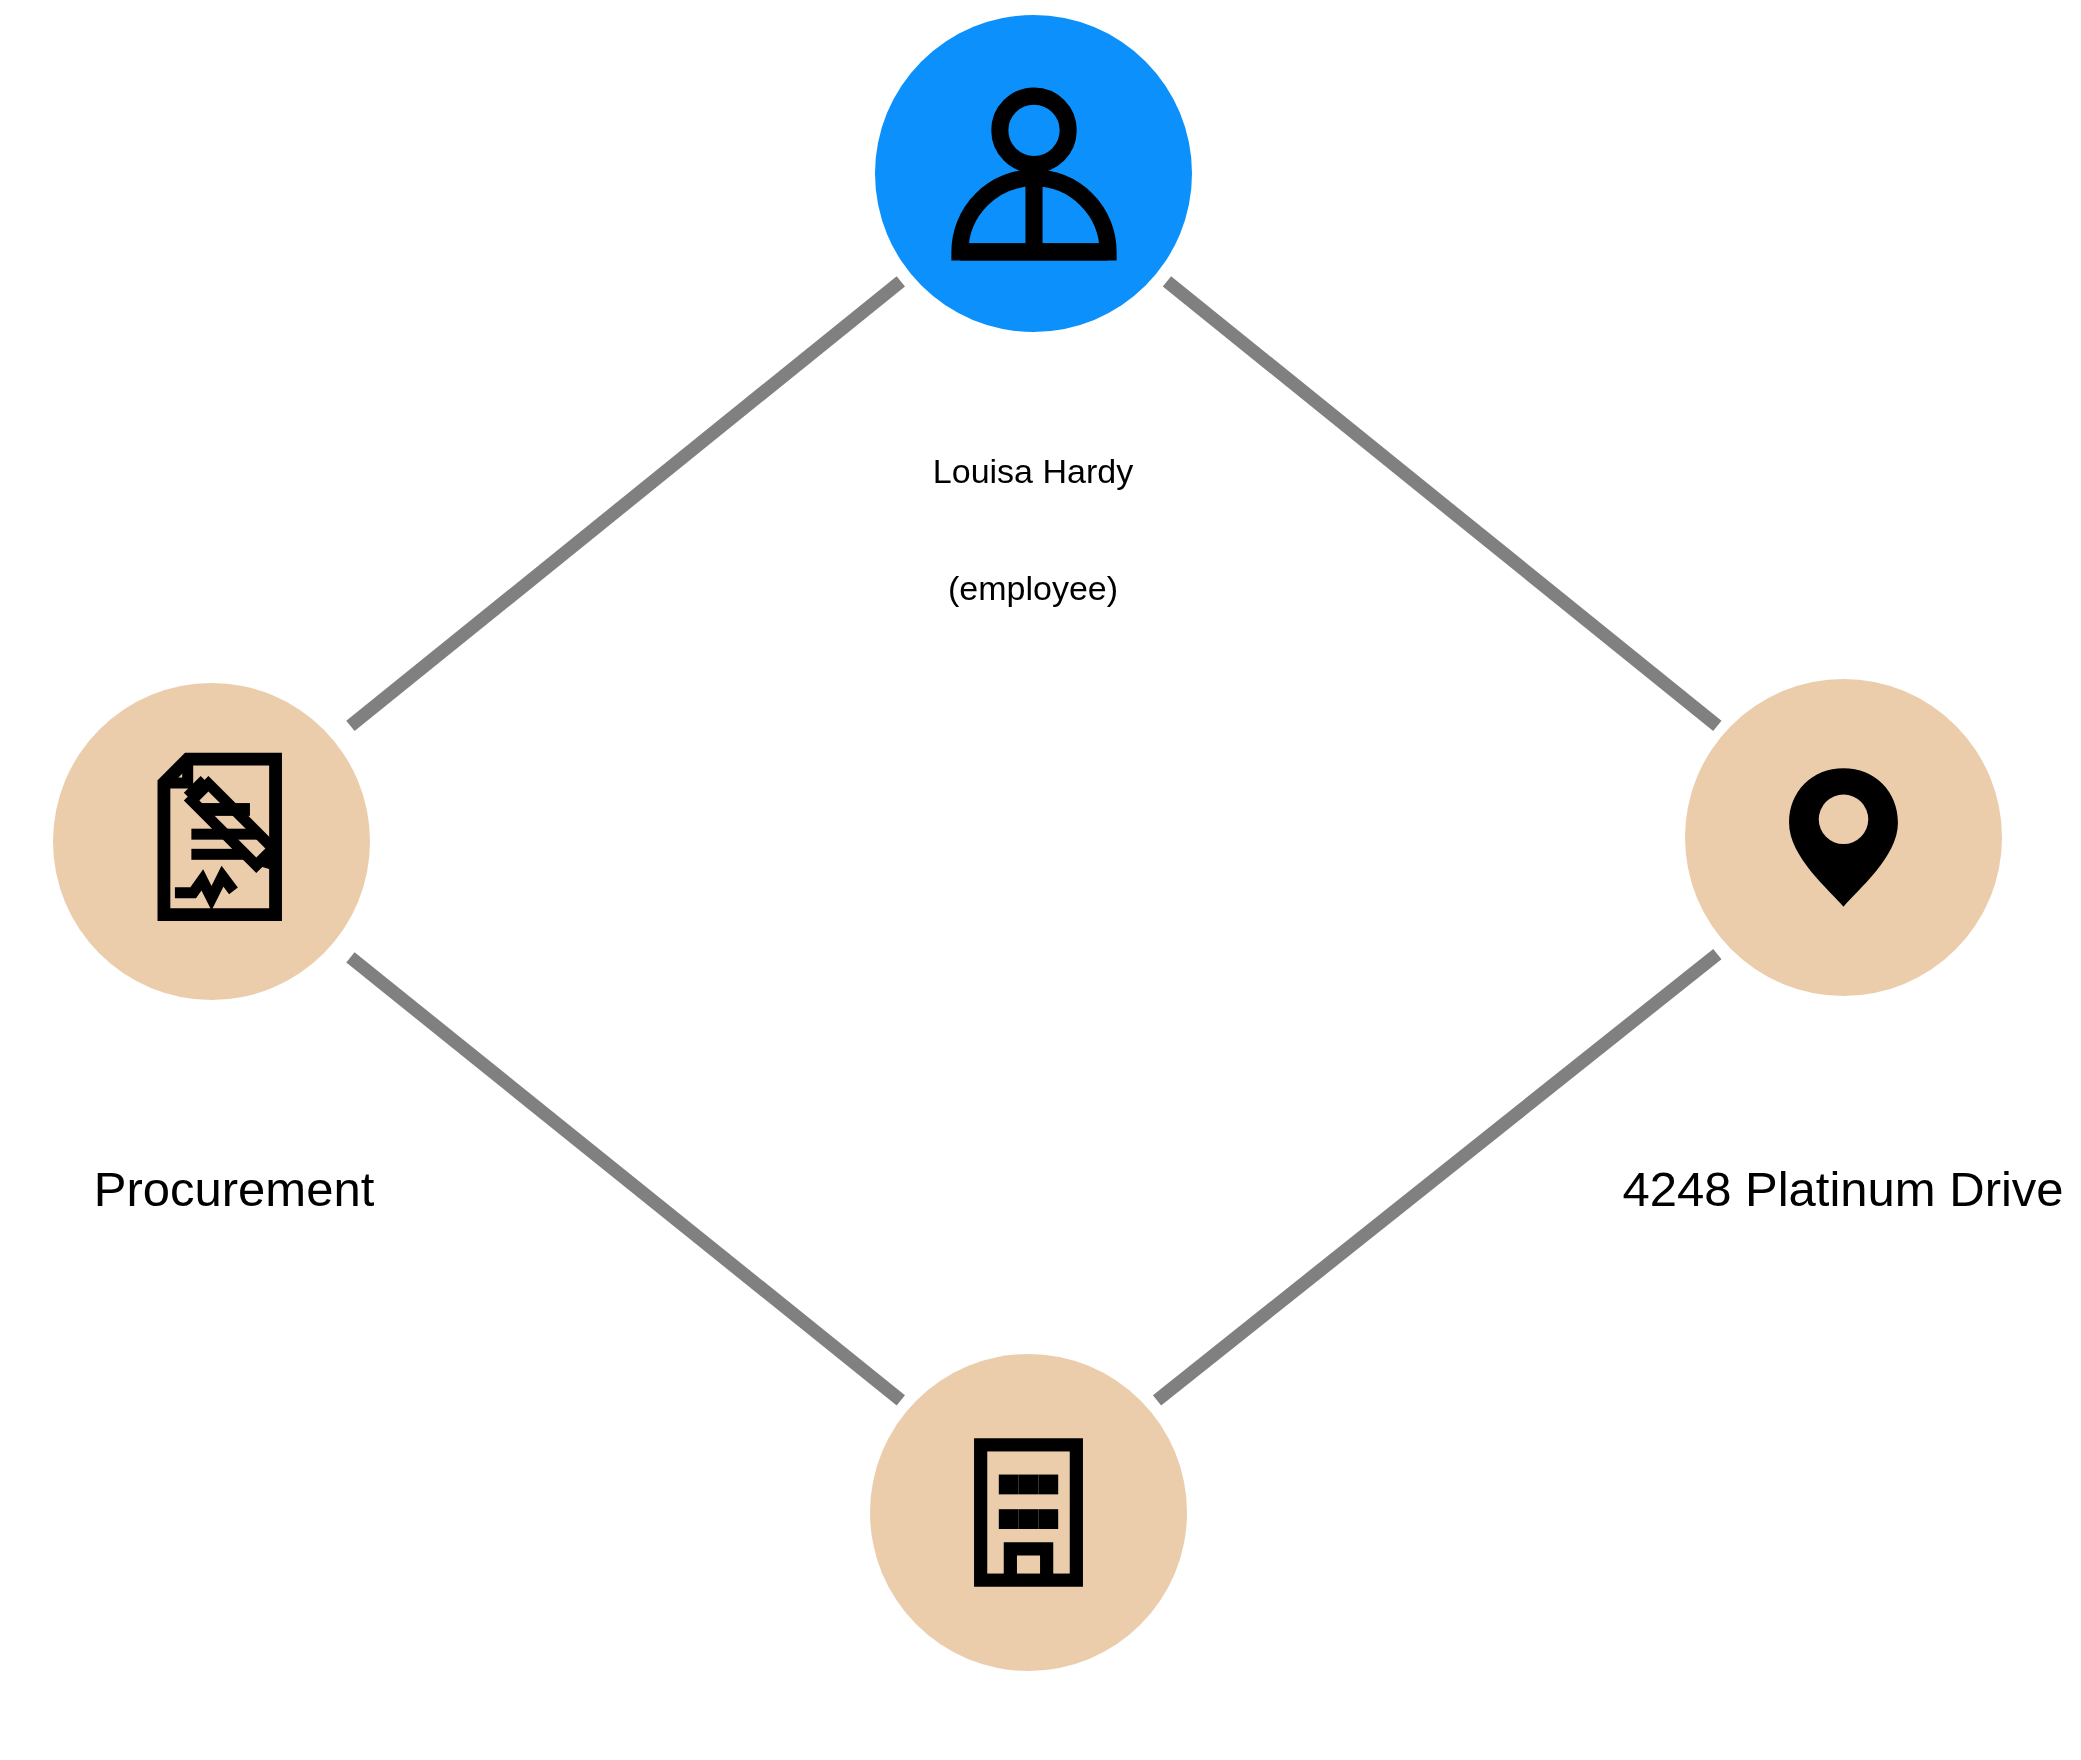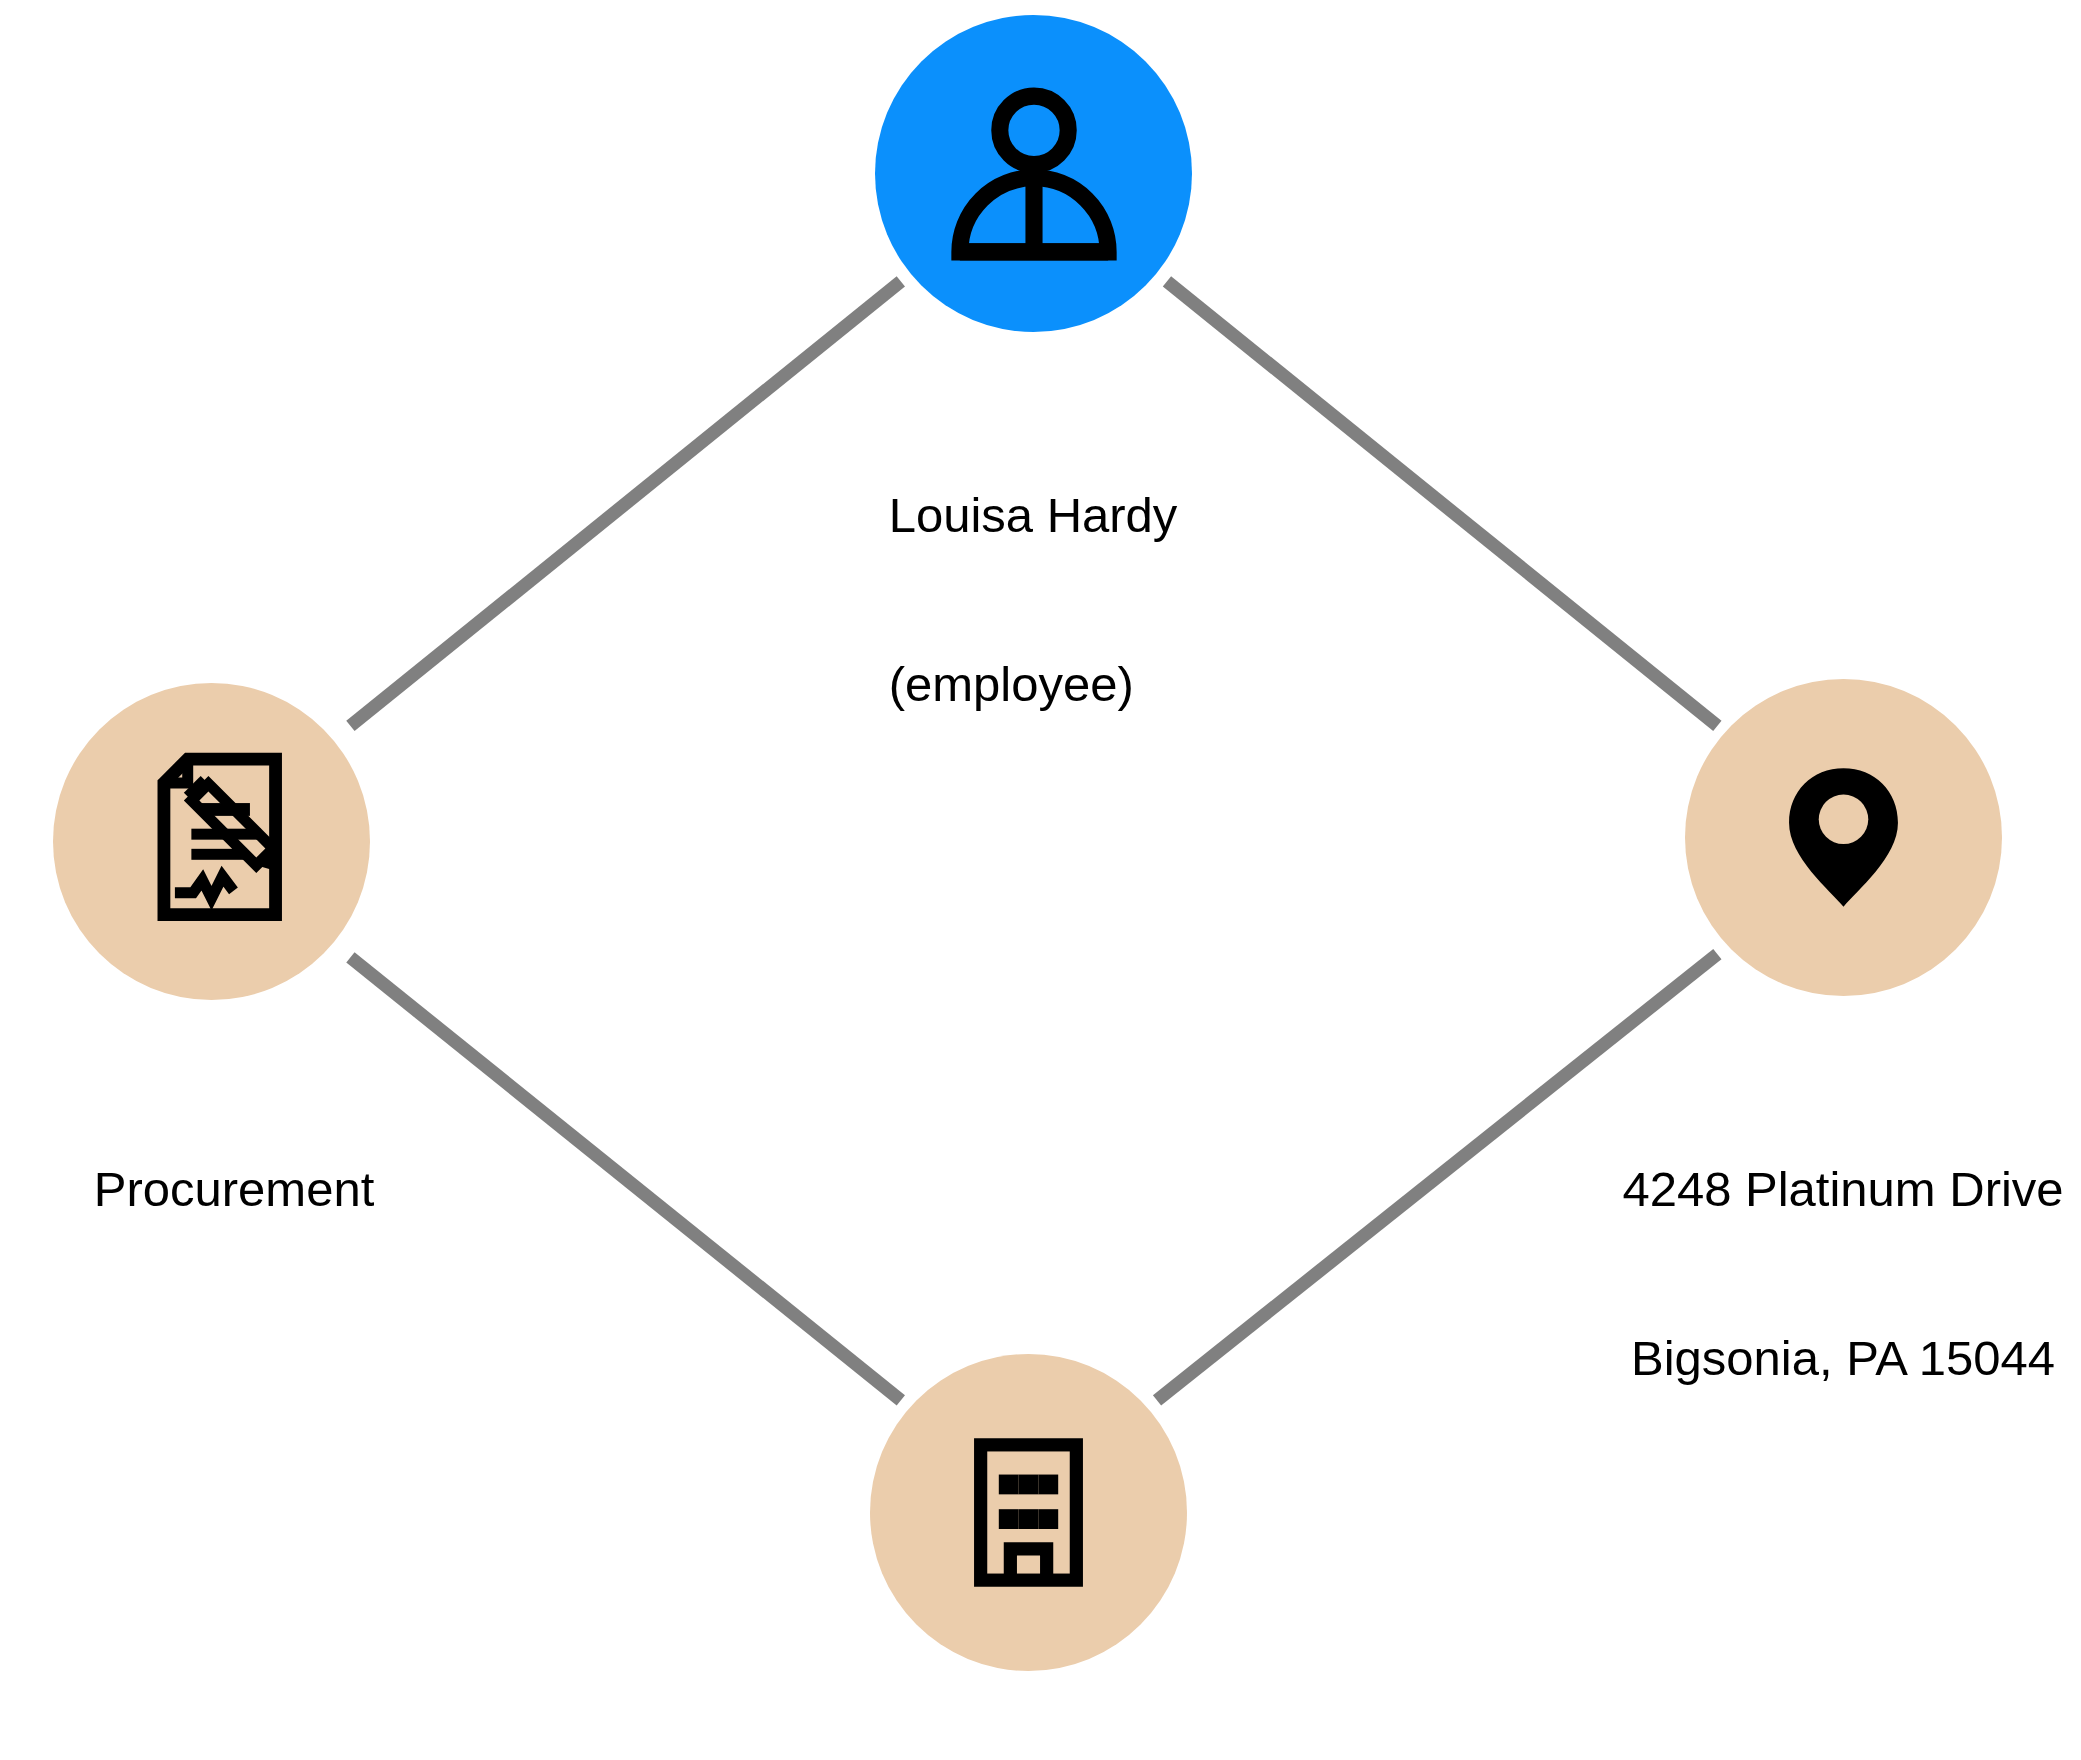--- a/index.html
+++ b/index.html
@@ -57,22 +57,22 @@
   #node-person .node-circle {
     left: 875px;
     top: 15px;
     width: 317px;
     height: 317px;
   }
   #label-person {
     left: 1033px;
     top: 374px;
     transform: translateX(-50%);
-    text-align: left;
-    font-size: 49px;
+    text-align: center;
+    font-size: 34px;
   }
 
   
   #node-contract .node-circle {
     left: 53px;
     top: 683px;
     width: 317px;
     height: 317px;
   }
   #label-contract {
@@ -168,21 +168,20 @@
 
   <div class="node" id="node-address">
     <div class="node-circle" style="background:#EBCDAC;">
       <svg class="node-icon" width="165" height="165" viewBox="0 0 100 100" xmlns="http://www.w3.org/2000/svg">
         <path d="M50 8 C31 8 17 22 17 41 C17 62 42 82 50 92 C58 82 83 62 83 41 C83 22 69 8 50 8 Z" fill="#000000"></path>
         <circle cx="50" cy="39" r="15" fill="#EBCDAC"></circle>
       </svg>
     </div>
     <div class="node-label" id="label-address">
       <span class="lbl-line">4248 Platinum Drive</span>
-      <span class="lbl-line">Bigsonia, PA 15044</span>
     </div>
   </div>
 
   <div class="node" id="node-company">
     <div class="node-circle" style="background:#EBCDAC;">
       <svg class="node-icon" width="165" height="165" viewBox="0 0 100 100" xmlns="http://www.w3.org/2000/svg">
         <rect x="21" y="9" width="58" height="82" fill="none" stroke="#000000" stroke-width="8"></rect>
         <rect x="32" y="27" width="12" height="12" fill="#000000"></rect>
         <rect x="44" y="27" width="12" height="12" fill="#000000"></rect>
         <rect x="56" y="27" width="12" height="12" fill="#000000"></rect>

